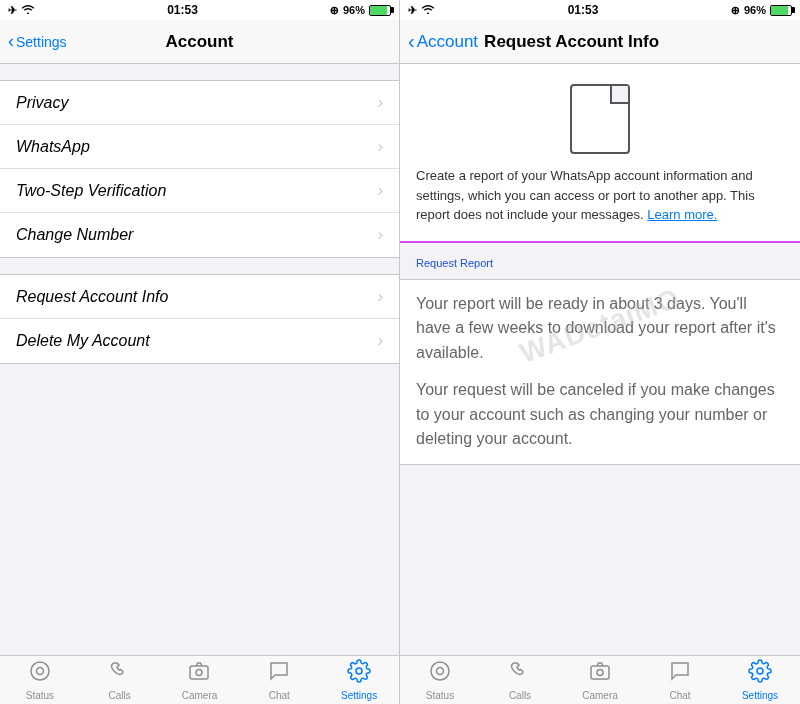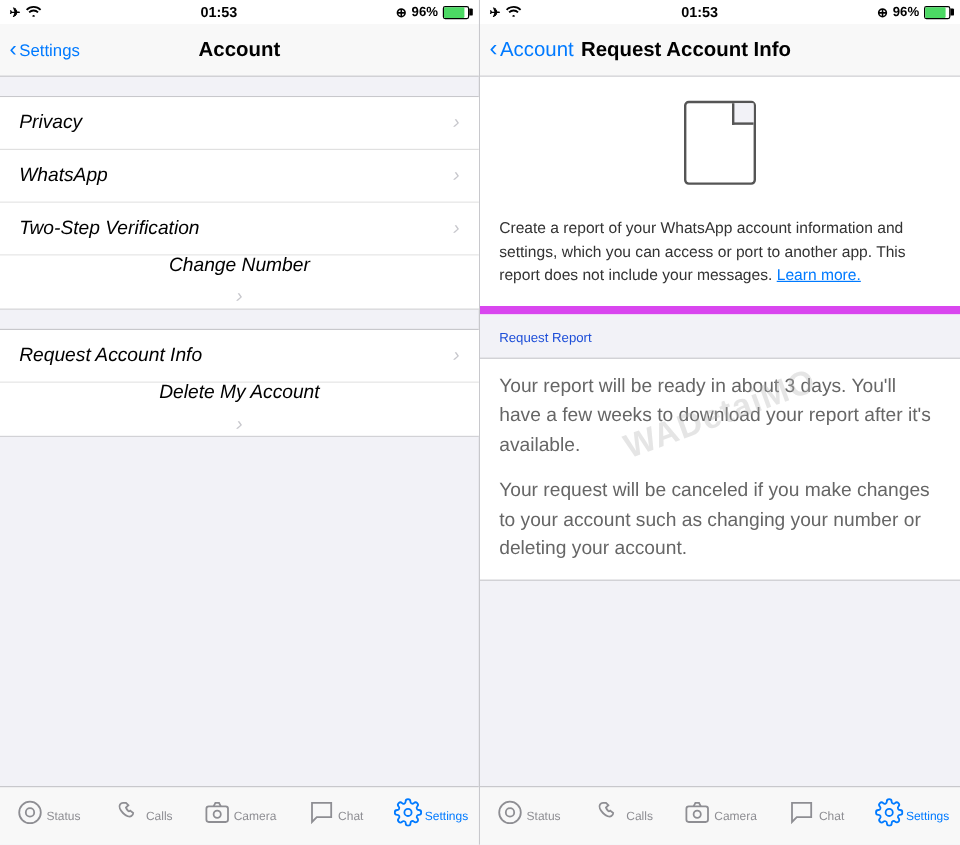--- a/index.html
+++ b/index.html
@@ -87,21 +87,20 @@
       display: flex;
       align-items: center;
       justify-content: space-between;
       padding: 0 16px;
       border-bottom: 1px solid #e0e0e0;
       background: #fff;
       cursor: pointer;
     }
     .list-item:last-child {
       border-bottom: none;
-      flex-direction: column;
     }
     .list-item-label {
       font-size: 16px;
       color: #000;
     }
     .list-chevron {
       color: #c7c7cc;
       font-size: 16px;
     }
 
@@ -110,20 +109,21 @@
       margin-top: auto;
       height: 49px;
       background: #f8f8f8;
       border-top: 1px solid #c8c8cc;
       display: flex;
       align-items: center;
     }
     .tab-item {
       flex: 1;
       display: flex;
+      flex-direction: column;
       align-items: center;
       justify-content: center;
       gap: 2px;
       cursor: pointer;
     }
     .tab-icon {
       font-size: 20px;
       color: #8e8e93;
     }
     .tab-icon.active {
@@ -146,22 +146,22 @@
       background: #f2f2f7;
     }
 
     
     .info-block {
       background: #fff;
       padding: 20px 16px 16px;
       display: flex;
       flex-direction: column;
       align-items: center;
-      gap: 26px;
-      border-bottom: 7px solid #d946ef;
+      gap: 12px;
+      border-bottom: 2px solid #d946ef;
       margin-top: 0;
     }
     .doc-icon {
       width: 60px;
       height: 70px;
       border: 2px solid #555;
       border-radius: 4px;
       position: relative;
       background: #fff;
     }

